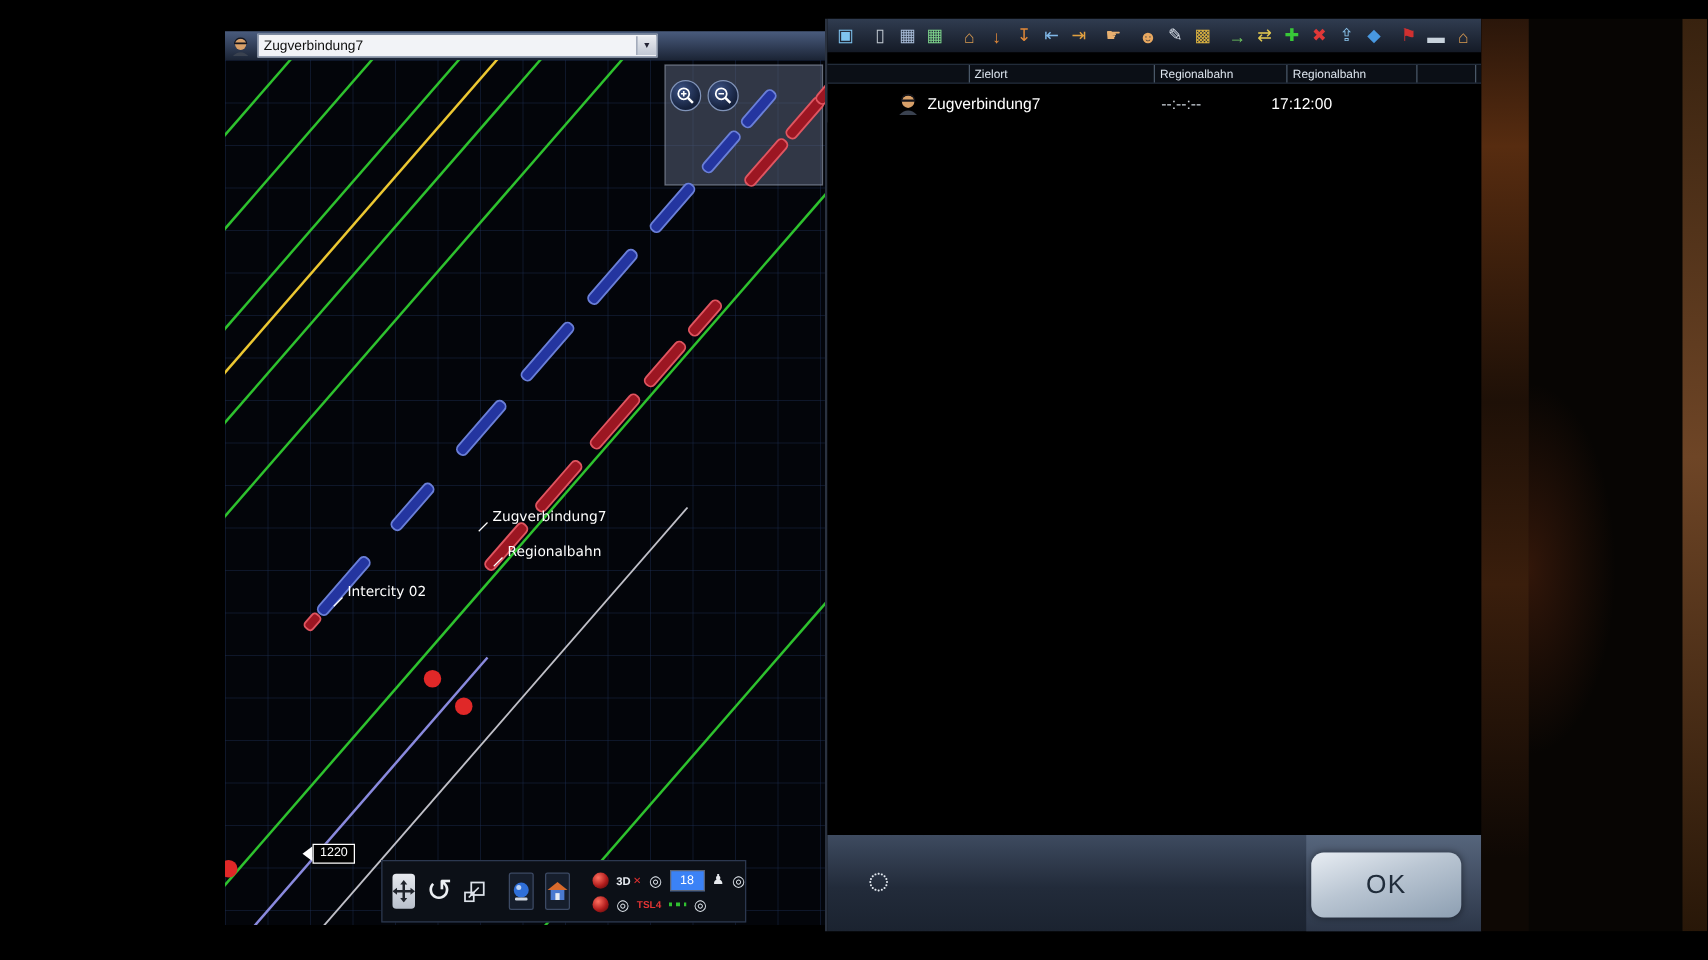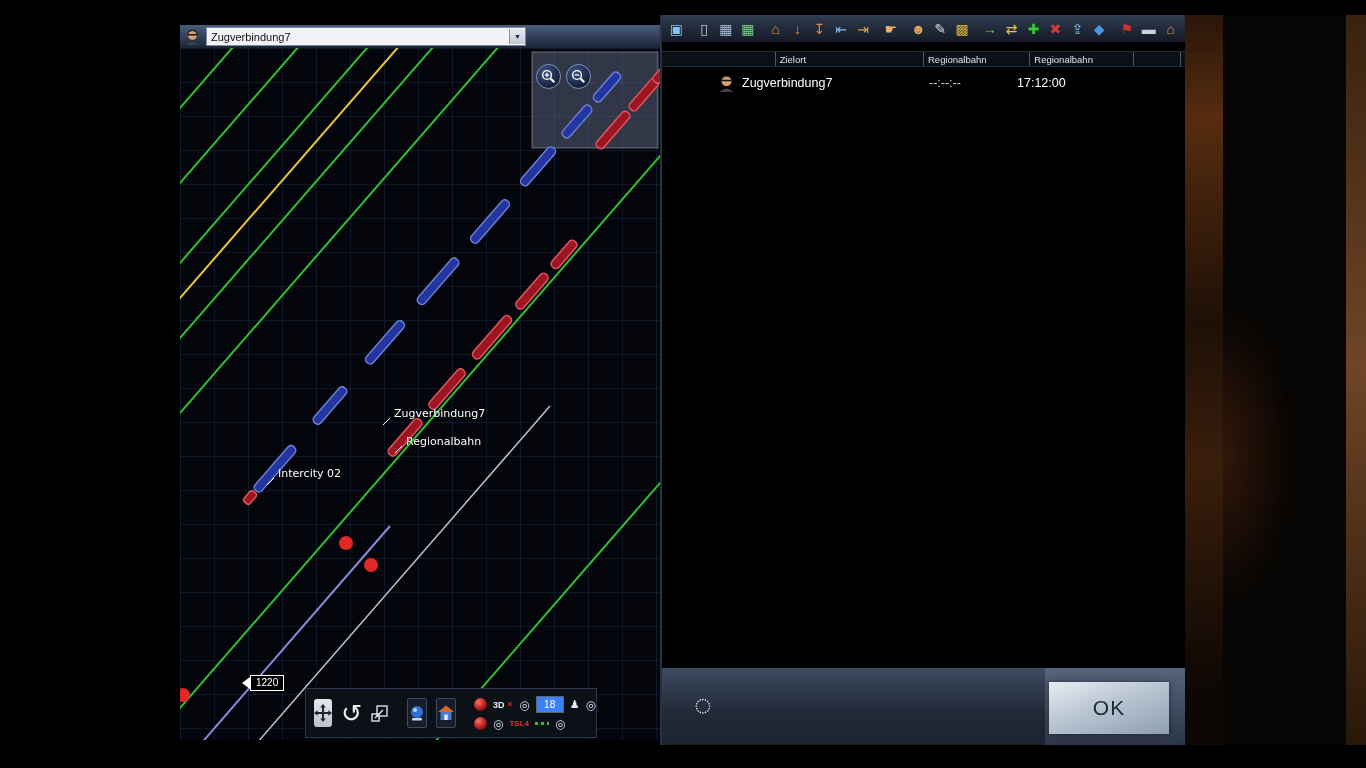--- a/index.html
+++ b/index.html
@@ -82,21 +82,21 @@
   .rc0 .avatar{width:19px;height:19px;}
   .rc1{width:167px;padding-left:2px;box-sizing:border-box;}
   .rc2{width:108px;padding-left:22px;box-sizing:border-box;color:#cdd4dc;}
   .rc3{width:105px;padding-left:2px;box-sizing:border-box;}
   .sp-body{flex:1;background:#000;}
   .sp-footer{height:77px;flex:0 0 auto;position:relative;
              background:linear-gradient(180deg,#3e4b60,#222b3a 55%,#1b2330);}
   .spinner{position:absolute;left:32px;top:22px;font-size:30px;color:#e4eaf1;line-height:1;}
   .ok-zone{position:absolute;right:0;top:0;width:140px;height:100%;
            background:linear-gradient(180deg,#56657c,#2c3648);}
-  .ok-button{position:absolute;right:16px;top:14px;width:120px;height:52px;border-radius:0;
+  .ok-button{position:absolute;right:16px;top:14px;width:120px;height:52px;border-radius:10px;
              background:linear-gradient(160deg,#e8edf3,#b9c5d2 45%,#8d9fb2);
              display:flex;align-items:center;justify-content:center;
              font-size:21px;color:#202c3a;letter-spacing:1px;cursor:pointer;
              box-shadow:0 0 6px rgba(0,0,0,.45);}
 
   
   .game-edge{position:absolute;left:1185px;top:15px;width:181px;height:730px;background:#070503;overflow:hidden;}
   .ge-left{position:absolute;left:0;top:0;width:38px;height:100%;
            background:linear-gradient(180deg,#2a160a,#572c10 14%,#1e1007 42%,#3a1e0c 62%,#0e0804 92%);}
   .ge-right{position:absolute;right:0;top:0;width:20px;height:100%;

